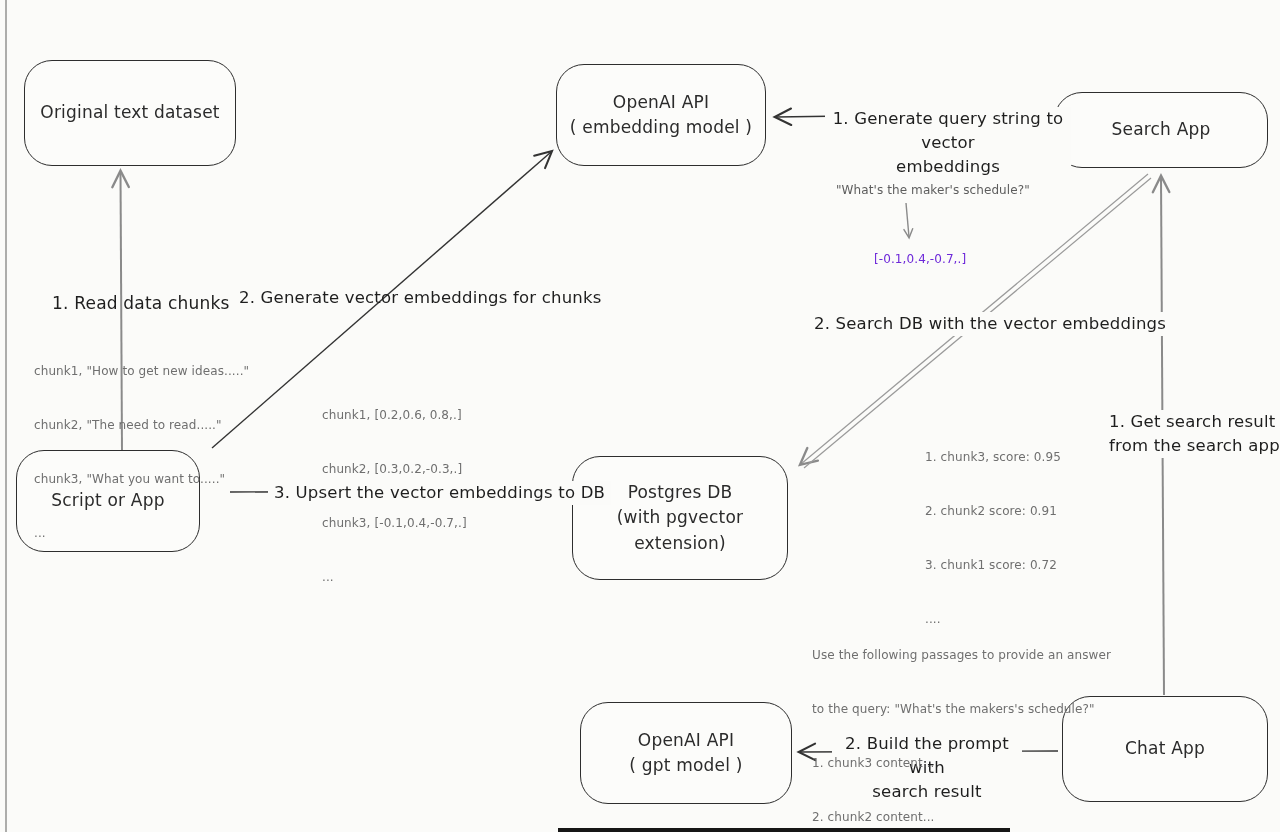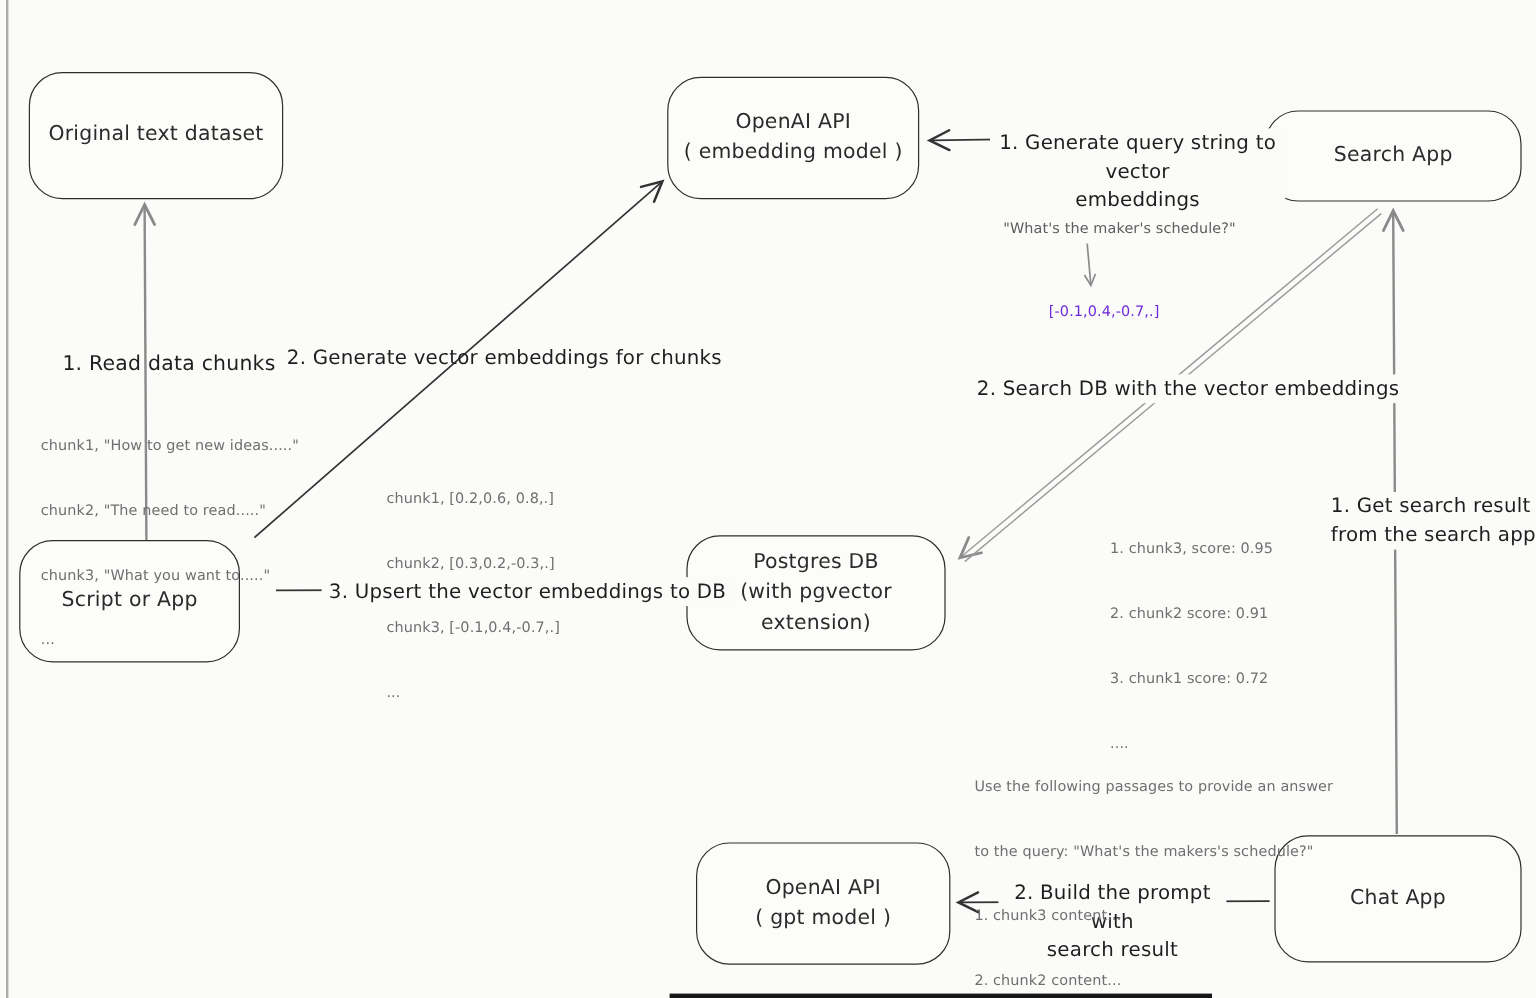--- a/index.html
+++ b/index.html
@@ -82,21 +82,21 @@
   </div>
 
   <div class="node" style="left:1054px;top:62px;width:214px;height:76px;margin-top:30px;">
     <span>Search App</span>
   </div>
 
   <div class="node" style="left:16px;top:450px;width:184px;height:102px;">
     <span>Script or App</span>
   </div>
 
-  <div class="node" style="left:572px;top:446px;width:216px;height:96px;">
+  <div class="node" style="left:572px;top:456px;width:216px;height:124px;">
     <span>Postgres DB</span>
     <span>(with pgvector extension)</span>
   </div>
 
   <div class="node" style="left:580px;top:702px;width:212px;height:102px;">
     <span>OpenAI API</span>
     <span>( gpt model )</span>
   </div>
 
   <div class="node" style="left:1062px;top:696px;width:206px;height:106px;">

